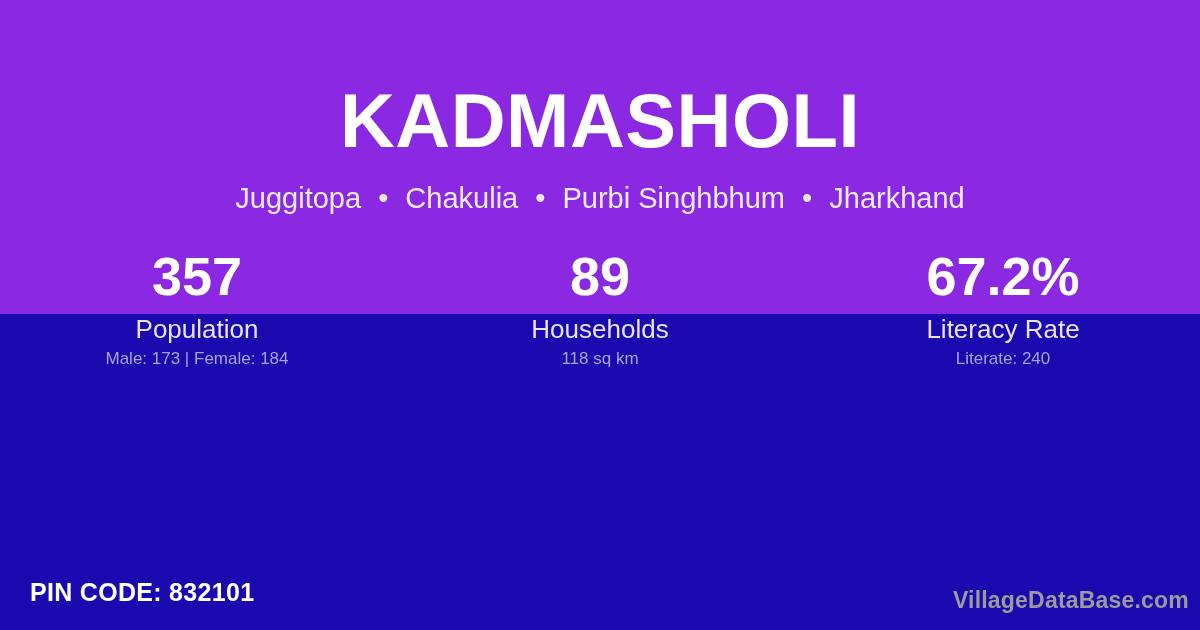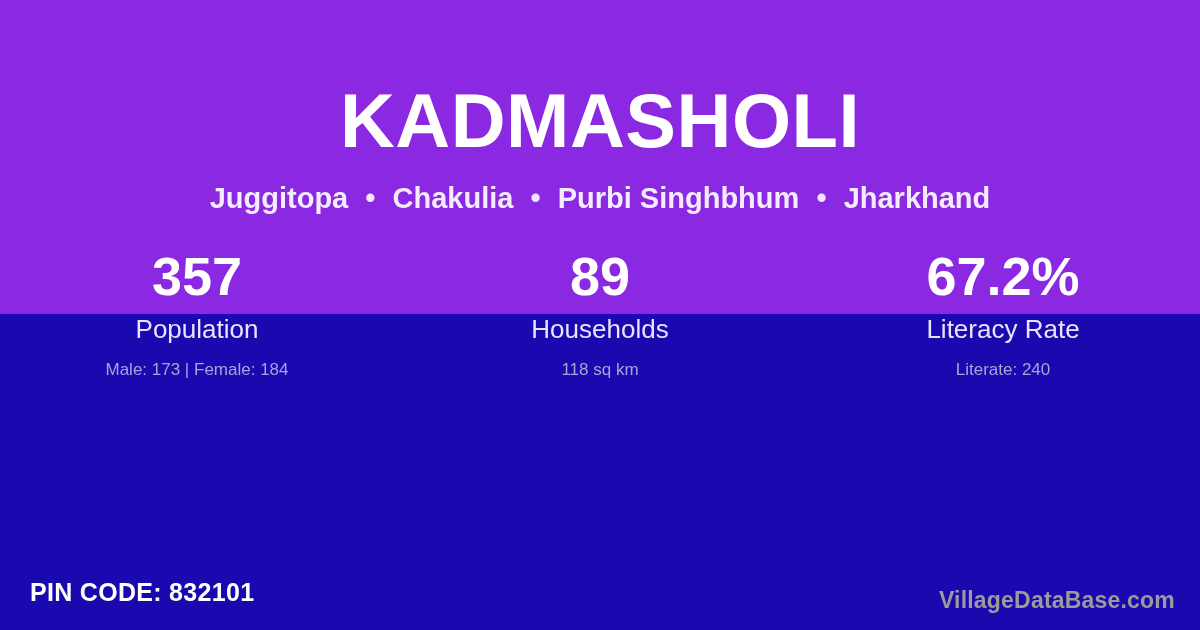--- a/index.html
+++ b/index.html
@@ -50,21 +50,21 @@
     white-space: nowrap;
   }
 
   #village-breadcrumb {
     position: absolute;
     left: 0;
     top: 183px;
     width: 1200px;
     text-align: center;
     font-size: 29px;
-    font-weight: bold;
+    font-weight: normal;
     line-height: 1.05;
     color: #f4ecfd;
     white-space: nowrap;
   }
 
   .crumb-sep {
     display: inline-block;
     padding: 0 9px;
     color: #f1e6fd;
   }
@@ -97,21 +97,21 @@
   .stat-label {
     margin-top: 8px;
     font-size: 26px;
     font-weight: normal;
     line-height: 30px;
     color: #e9e3fb;
     white-space: nowrap;
   }
 
   .stat-sub {
-    margin-top: 16px;
+    margin-top: 5px;
     font-size: 17px;
     font-weight: normal;
     line-height: 20px;
     color: #a9a3d8;
     white-space: nowrap;
   }
 
   
   #info-bar {
     position: absolute;
@@ -139,21 +139,21 @@
     font-size: 25px;
     font-weight: bold;
     line-height: 30px;
     letter-spacing: 0.3px;
     color: #ffffff;
     white-space: nowrap;
   }
 
   #site-brand {
     position: absolute;
-    right: 25px;
+    right: 11px;
     top: 586px;
     font-size: 23px;
     font-weight: bold;
     line-height: 28px;
     letter-spacing: 0.2px;
     color: #9b9a9c;
     white-space: nowrap;
   }
 </style>
 </head>

